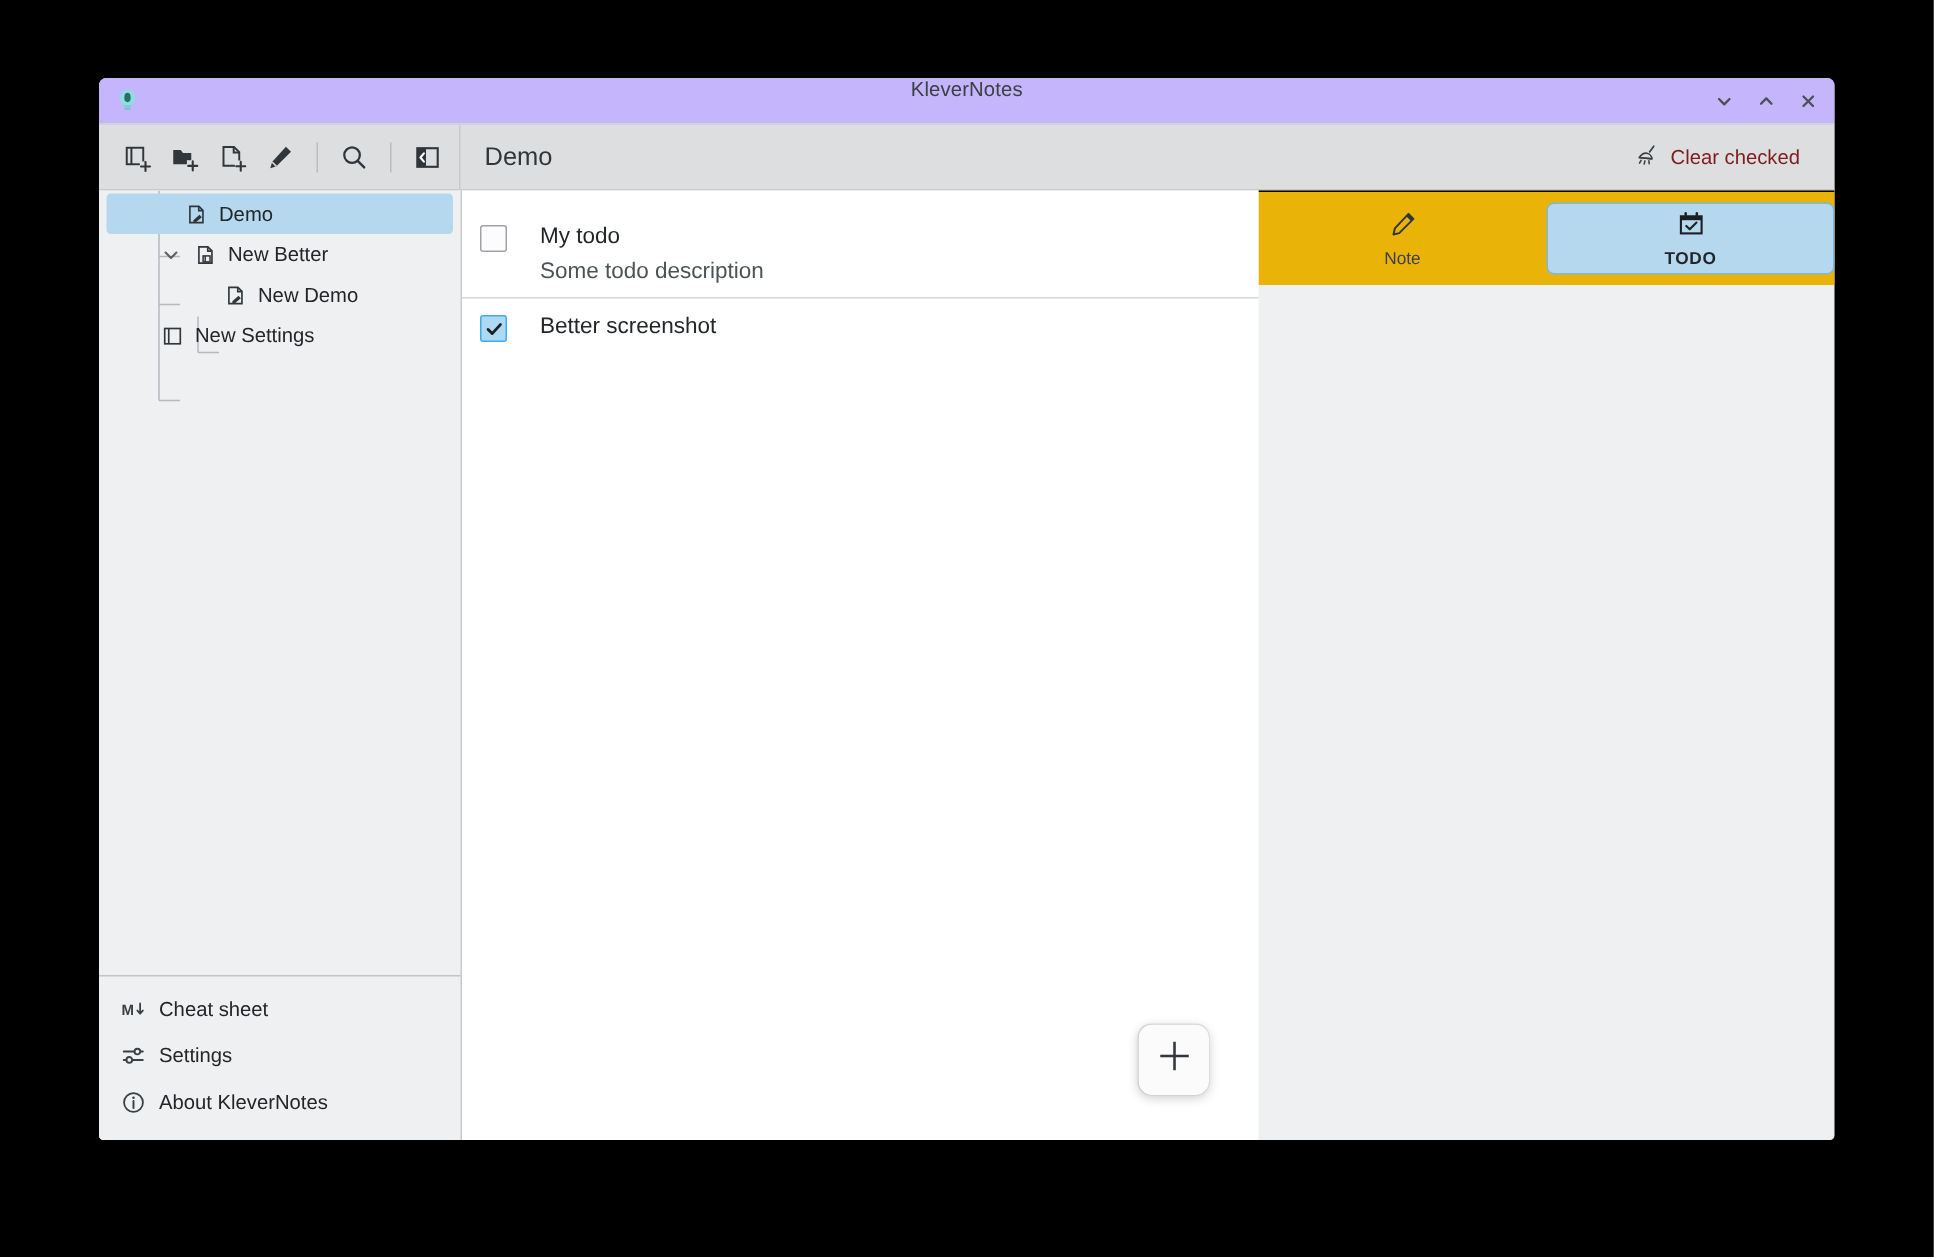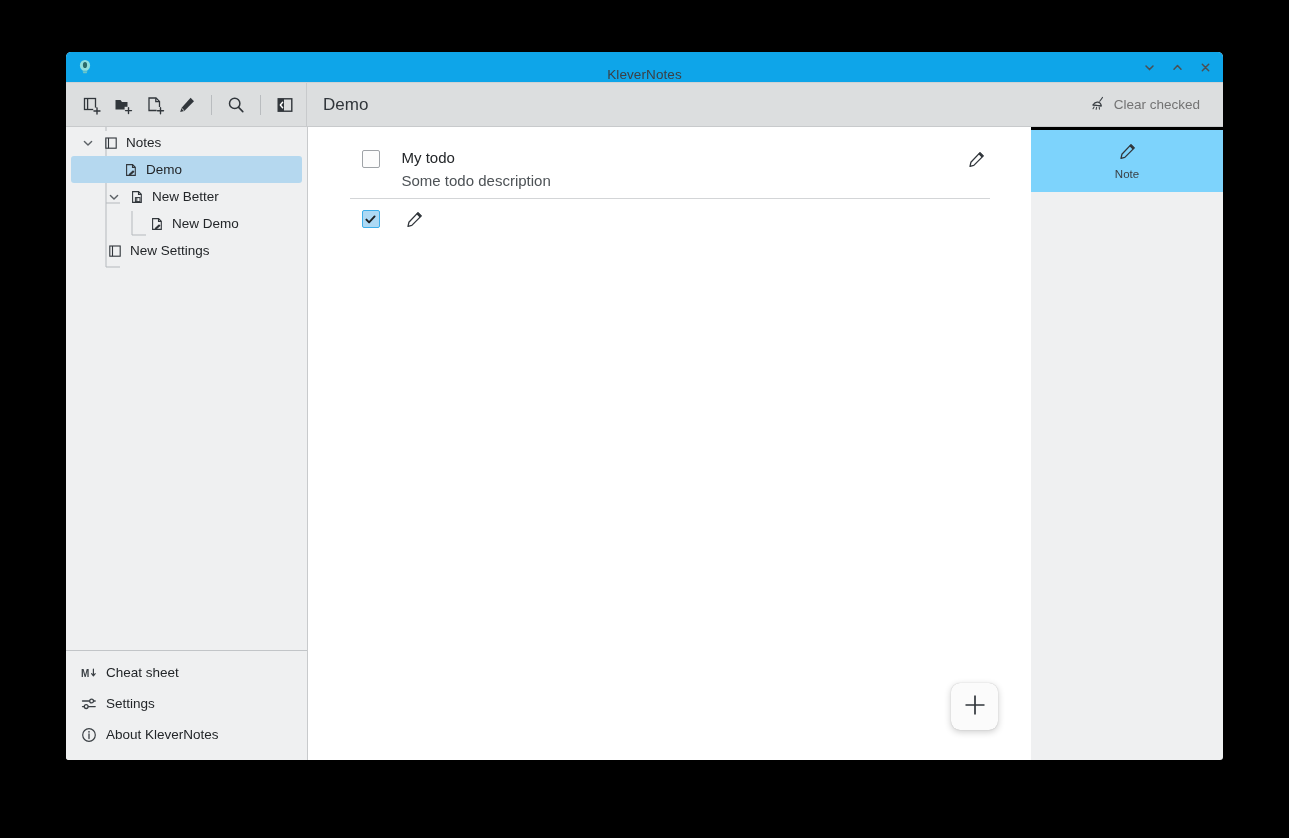--- a/index.html
+++ b/index.html
@@ -24,24 +24,24 @@
     overflow: hidden;
     display: flex;
     flex-direction: column;
   }
 
   
   #titlebar {
     position: relative;
     height: 30px;
     flex: 0 0 30px;
-    background: #0ea5e9;
+    background: #c4b5fd;
     border-bottom: 1px solid #d0d2d4;
     display: flex;
-    align-items: flex-end;
+    align-items: flex-start;
     user-select: none;
   }
   #app-icon {
     position: absolute;
     left: 8px;
     top: 4px;
     width: 22px;
     height: 22px;
     display: flex;
     align-items: center;
@@ -116,21 +116,21 @@
   }
   #page-title {
     font-size: 17px;
     color: #31363b;
   }
   #clear-checked {
     display: flex;
     align-items: center;
     gap: 7px;
     font-size: 13.5px;
-    color: #737373;
+    color: #7f1d1d;
     cursor: pointer;
     padding: 4px 6px;
     border-radius: 3px;
   }
 
   
   #body {
     flex: 1;
     display: flex;
     min-height: 0;
@@ -267,22 +267,22 @@
     display: flex;
     align-items: center;
     justify-content: center;
     cursor: pointer;
   }
 
   
   #tabbar {
     flex: 0 0 62px;
     height: 62px;
-    background: #7dd3fc;
-    border-top: 3px solid #000000;
+    background: #eab308;
+    border-top: 1px solid #000000;
     display: flex;
     align-items: center;
     justify-content: center;
   }
   .tab {
     width: 192px;
     height: 48px;
     border-radius: 5px;
     display: flex;
     flex-direction: column;
@@ -412,35 +412,20 @@
           <line x1="40" y1="44" x2="54" y2="44" stroke="#b5b9bd" stroke-width="1"></line>
 
           <line x1="40" y1="76" x2="54" y2="76" stroke="#b5b9bd" stroke-width="1"></line>
 
           <line x1="66" y1="84" x2="66" y2="108" stroke="#b5b9bd" stroke-width="1"></line>
           <line x1="66" y1="108" x2="80" y2="108" stroke="#b5b9bd" stroke-width="1"></line>
 
           <line x1="40" y1="140" x2="54" y2="140" stroke="#b5b9bd" stroke-width="1"></line>
         </svg>
 
-        <div class="tree-row" style="padding-left:8px;">
-          <span class="tw chev">
-            <svg width="14" height="14" viewBox="0 0 14 14">
-                <path d="M3.4 5.4 L7 9 L10.6 5.4" fill="none" stroke="#5c6166" stroke-width="1.4" stroke-linecap="round" stroke-linejoin="round"></path>
-              </svg>
-          </span>
-          <span class="spacer" style="width:5px;"></span>
-          <span class="ticon">
-            <svg width="14" height="14" viewBox="0 0 14 14">
-              <rect x="1.8" y="2.0" width="10.4" height="10.2" fill="none" stroke="#31363b" stroke-width="1.1"></rect>
-              <line x1="4.5" y1="2.0" x2="4.5" y2="12.2" stroke="#31363b" stroke-width="1.1"></line>
-            </svg>
-          </span>
-          <span class="tlabel">Notes</span>
-        </div>
 
         <div class="tree-row selected" style="padding-left:50px;">
           <span class="ticon">
             <svg width="14" height="14" viewBox="0 0 14 14">
               <path d="M2.6 1.6 H8.6 L11.3 4.3 V12.4 H2.6 Z" fill="none" stroke="#31363b" stroke-width="1.1"></path>
               <path d="M8.5 1.8 V4.4 H11.1" fill="none" stroke="#31363b" stroke-width="1.1"></path>
               <path d="M9.0 7.2 L10.6 8.8 L6.4 12.4 H4.9 V10.9 Z" fill="#31363b"></path>
             </svg>
           </span>
           <span class="tlabel">Demo</span>
@@ -541,20 +526,23 @@
               </span>
             </div>
           </div>
 
           <div class="todo-item last">
             <div class="cb checked">
               <svg width="13" height="13" viewBox="0 0 13 13">
                 <path d="M2.4 6.6 L5.1 9.4 L10.6 3.4" fill="none" stroke="#1d2023" stroke-width="1.9" stroke-linecap="round" stroke-linejoin="round"></path>
               </svg>
             </div>
+            <div class="todo-texts">
+              <div class="todo-title">Better screenshot</div>
+            </div>
             <div class="todo-edit">
               <span>
                 <svg width="19" height="19" viewBox="0 0 19 19">
                   <path d="M13.0 2.6 L16.3 5.9 L6.8 15.4 L3.0 16.3 L3.9 12.3 Z" fill="none" stroke="#31363b" stroke-width="1.3" stroke-linejoin="round"></path>
                   <path d="M12.0 3.6 L15.3 6.9" stroke="#31363b" stroke-width="1.3"></path>
                   <path d="M13.0 2.6 L16.3 5.9 L14.8 7.4 L11.5 4.1 Z" fill="#31363b"></path>
                 </svg>
               </span>
             </div>
           </div>
@@ -574,17 +562,29 @@
         <div class="tab">
           <span>
             <svg width="19" height="19" viewBox="0 0 19 19">
               <path d="M13.0 2.6 L16.3 5.9 L6.8 15.4 L3.0 16.3 L3.9 12.3 Z" fill="none" stroke="#31363b" stroke-width="1.3" stroke-linejoin="round"></path>
               <path d="M12.0 3.6 L15.3 6.9" stroke="#31363b" stroke-width="1.3"></path>
               <path d="M13.0 2.6 L16.3 5.9 L14.8 7.4 L11.5 4.1 Z" fill="#31363b"></path>
             </svg>
           </span>
           <span class="tab-label">Note</span>
         </div>
+        <div class="tab active">
+          <span>
+            <svg width="19" height="19" viewBox="0 0 19 19">
+              <rect x="2.6" y="4.2" width="13.8" height="11.4" fill="none" stroke="#1d2023" stroke-width="1.4"></rect>
+              <rect x="2.6" y="4.2" width="13.8" height="2.6" fill="#1d2023"></rect>
+              <line x1="5.8" y1="2.2" x2="5.8" y2="5.2" stroke="#1d2023" stroke-width="1.6" stroke-linecap="round"></line>
+              <line x1="13.2" y1="2.2" x2="13.2" y2="5.2" stroke="#1d2023" stroke-width="1.6" stroke-linecap="round"></line>
+              <path d="M6.2 10.6 L8.5 12.9 L13.0 8.4" fill="none" stroke="#1d2023" stroke-width="1.4" stroke-linecap="round" stroke-linejoin="round"></path>
+            </svg>
+          </span>
+          <span class="tab-label">TODO</span>
+        </div>
       </div>
 
     </div>
   </div>
 </div>
 
 </body></html>

